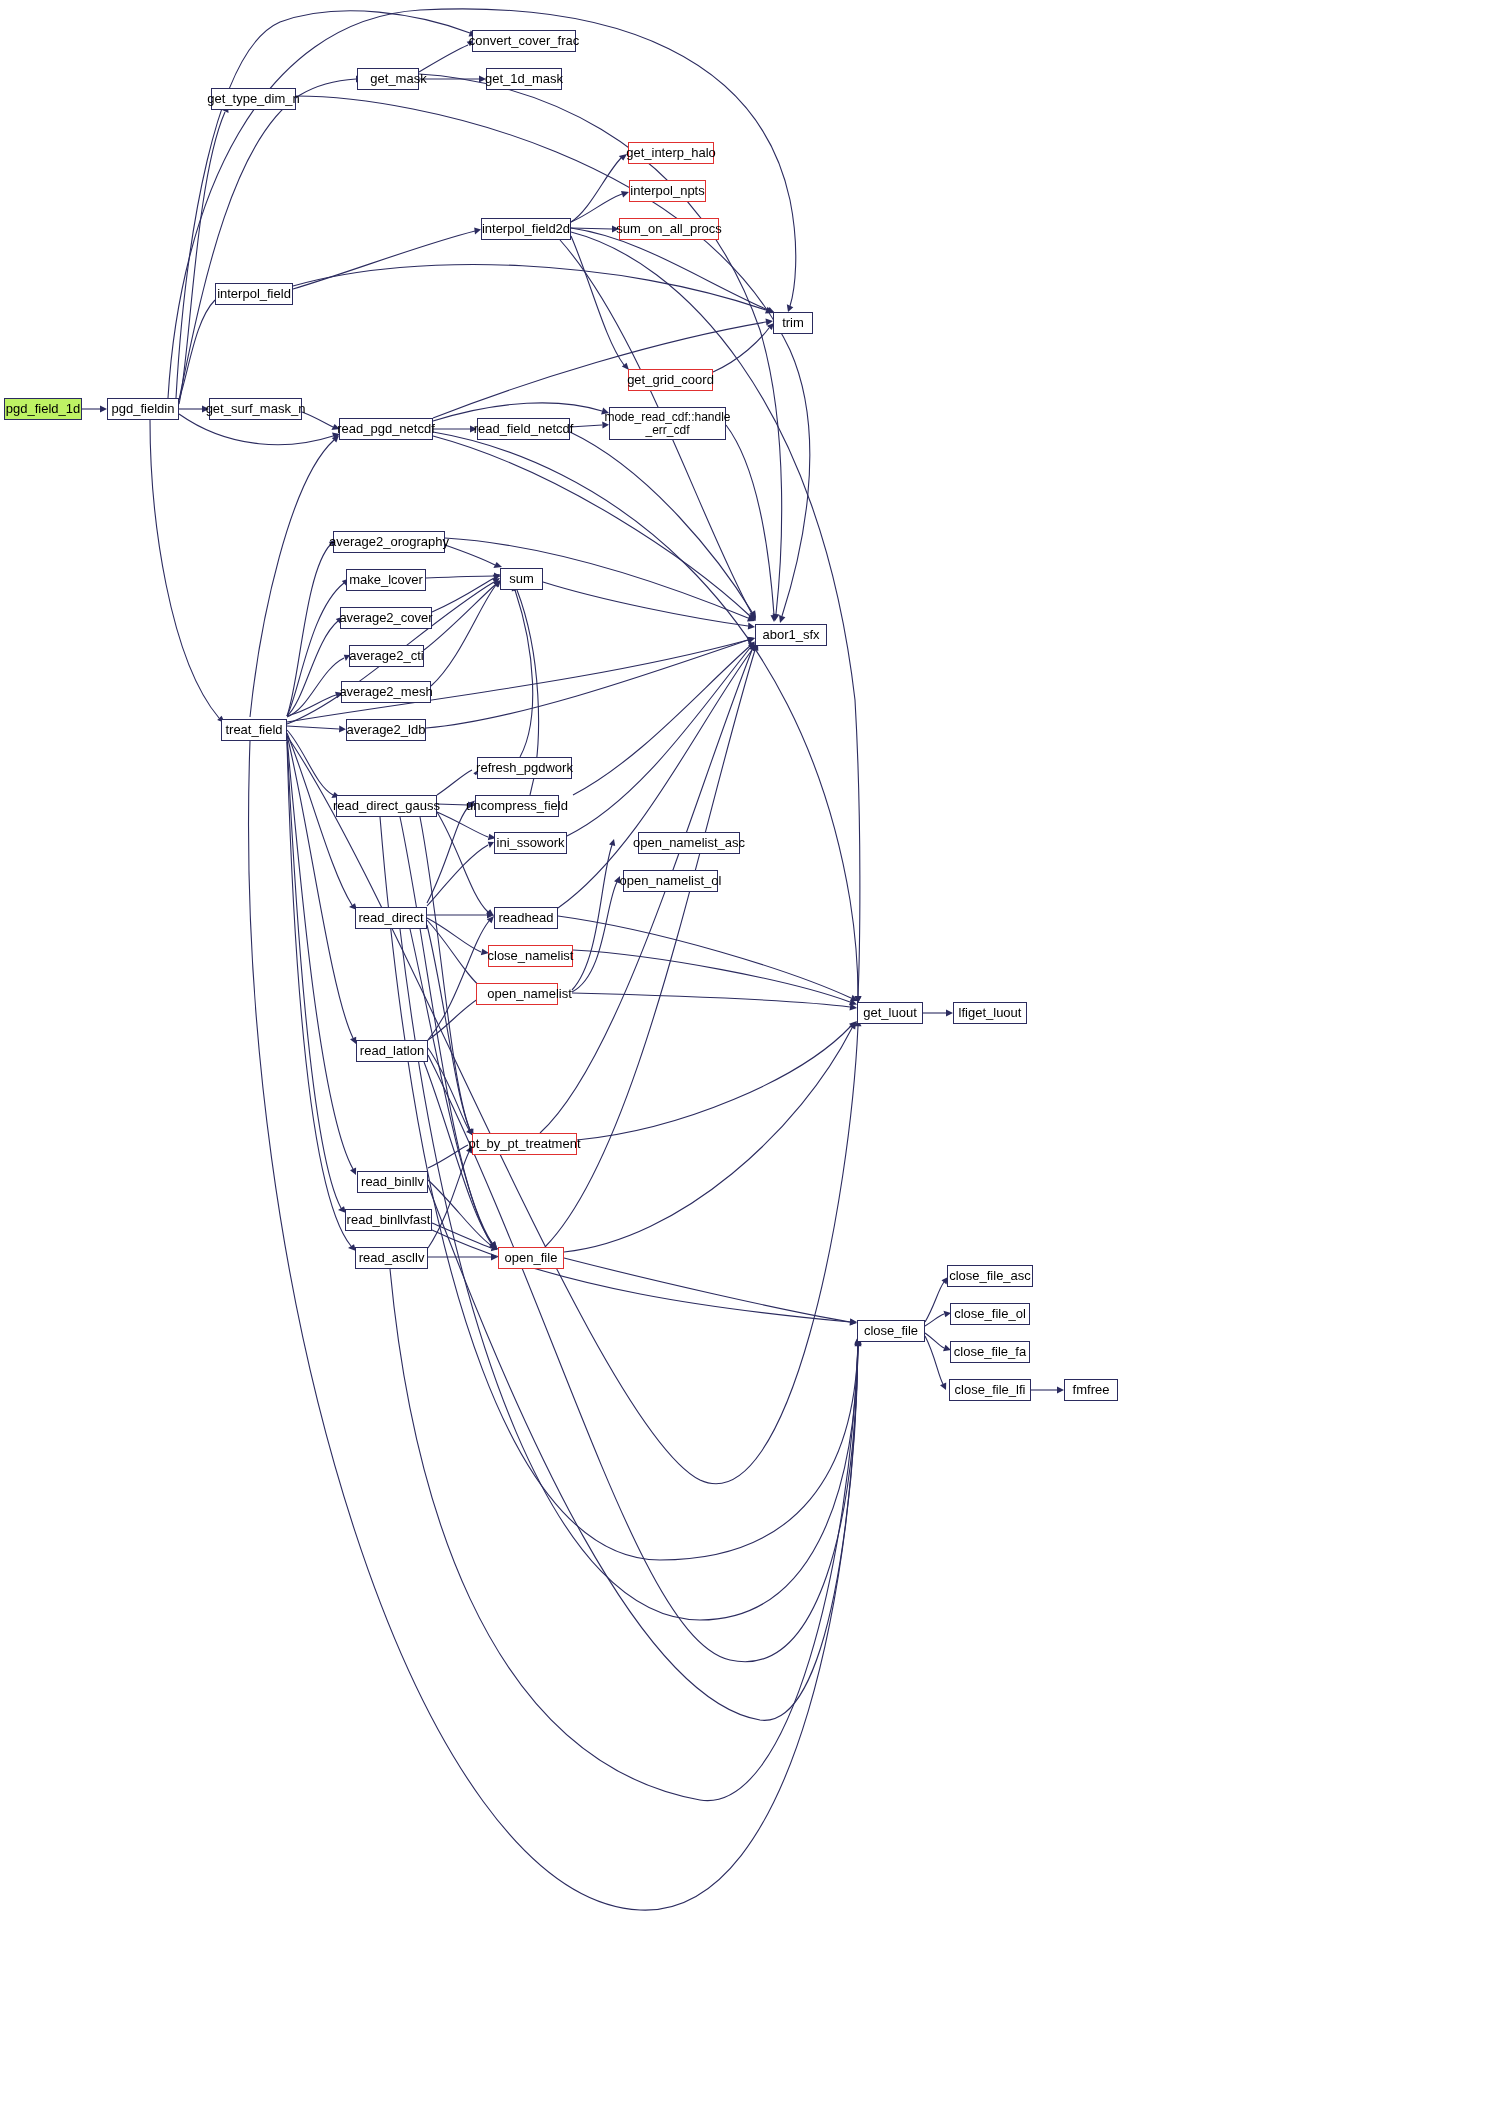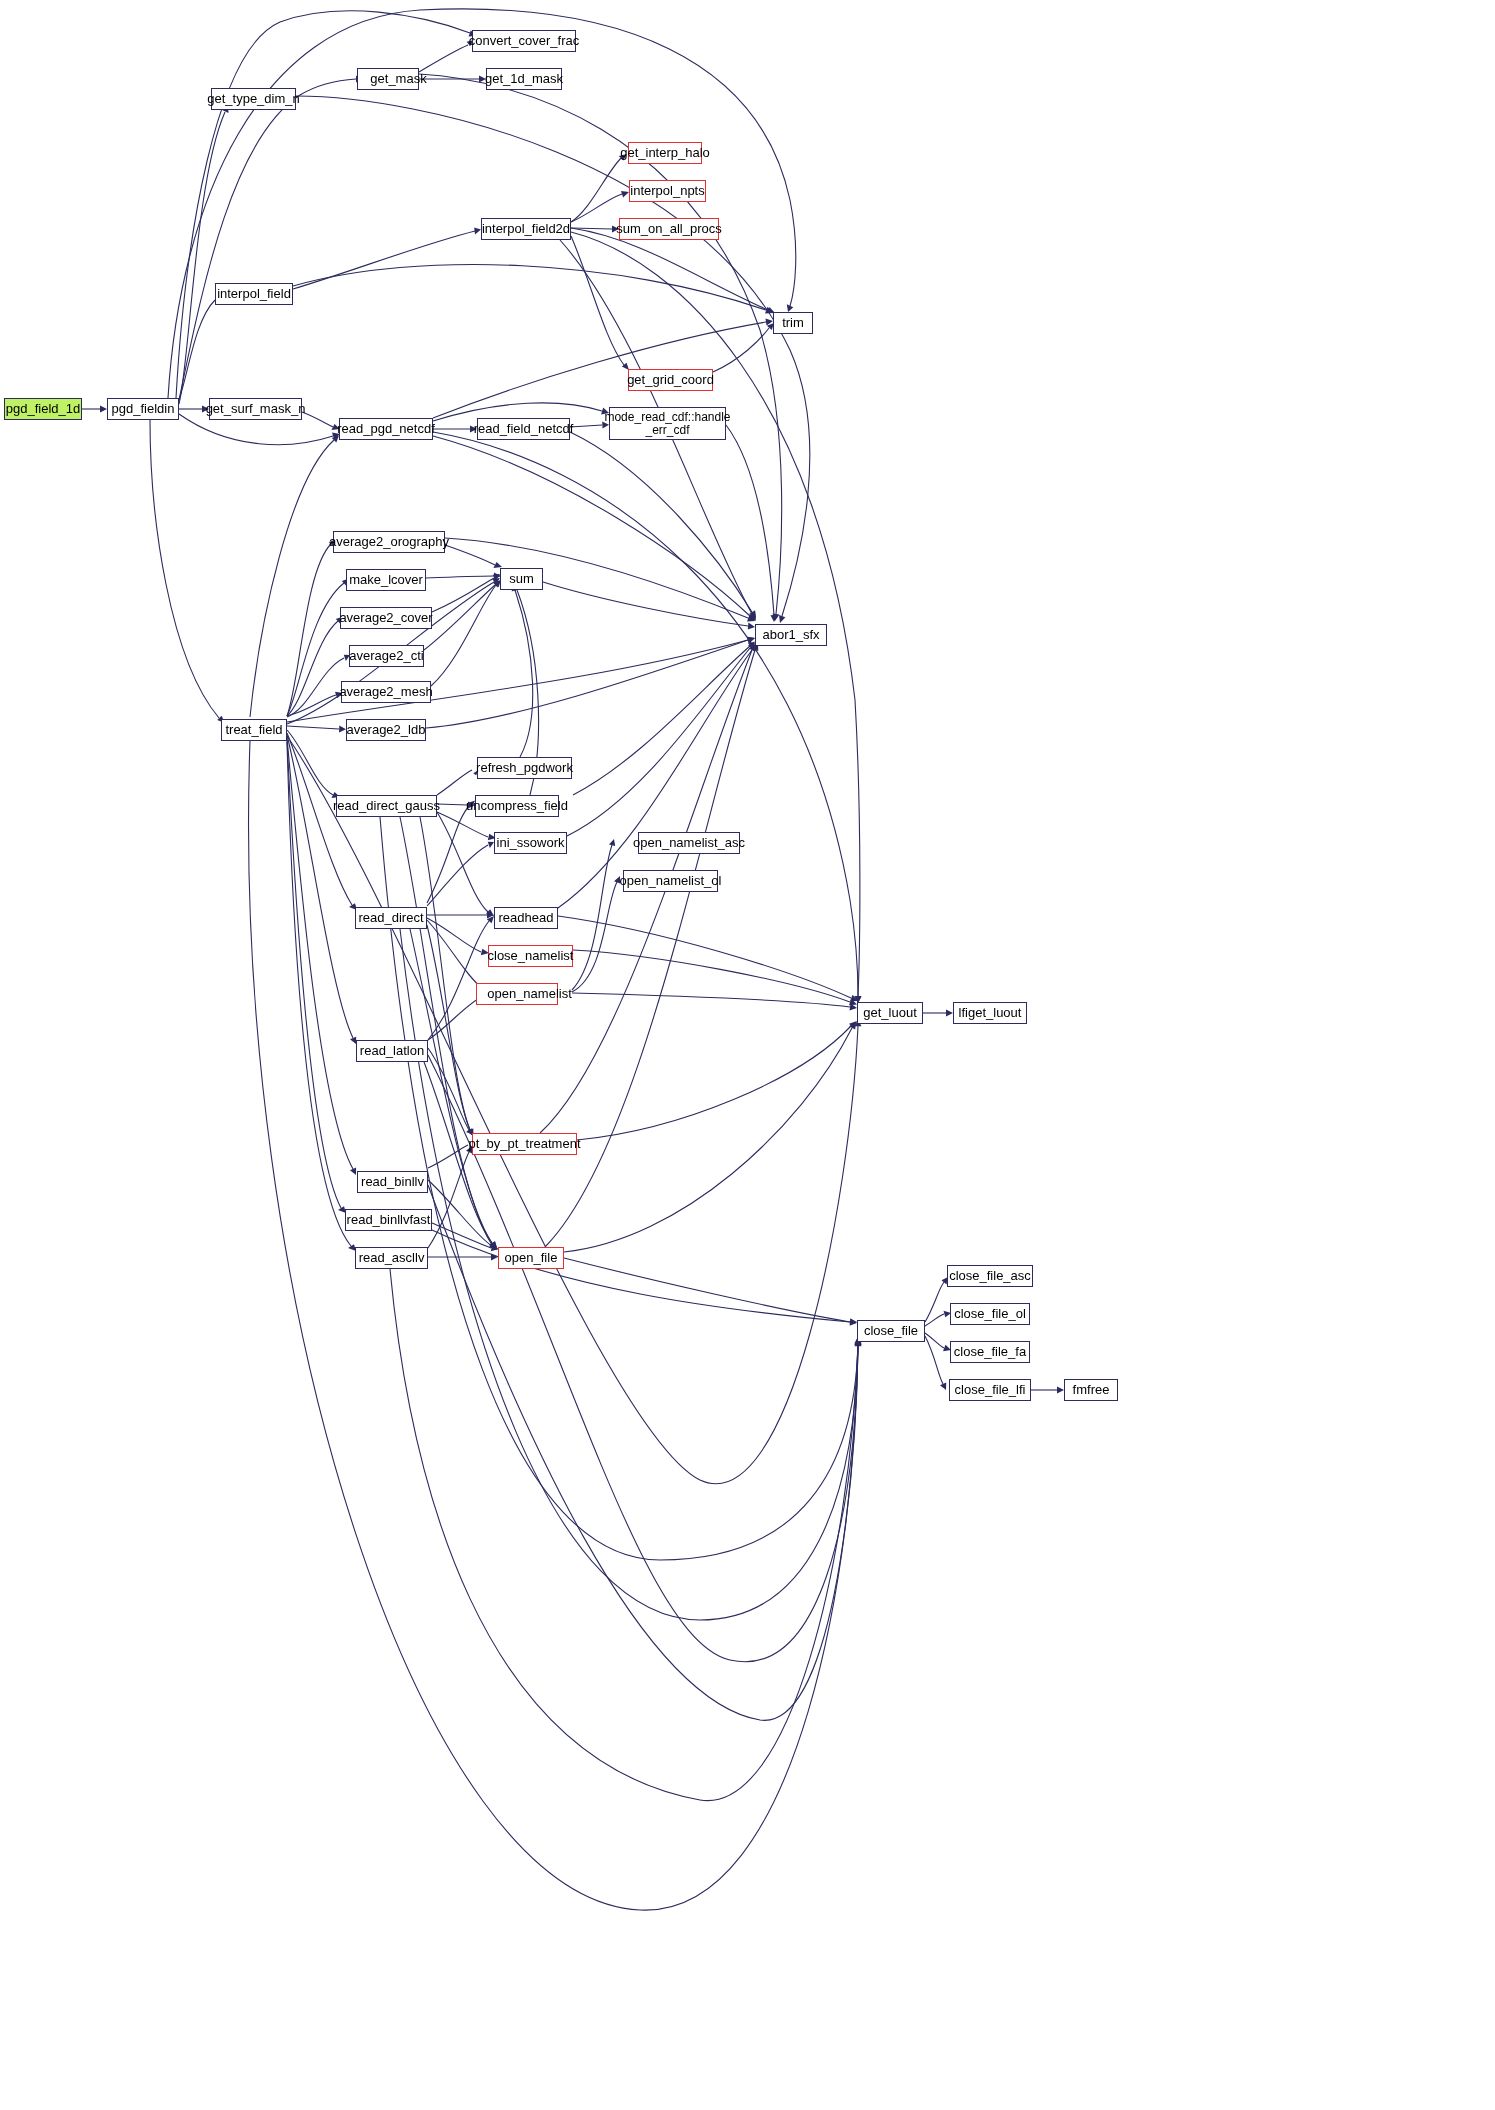--- a/index.html
+++ b/index.html
@@ -384,21 +384,21 @@
   </svg>
 
   <div class="node shaded" style="left:4px;top:398px;width:78px;height:22px;">pgd_field_1d</div>
   <div class="node" style="left:107px;top:398px;width:72px;height:22px;">pgd_fieldin</div>
   <div class="node" style="left:211px;top:88px;width:85px;height:22px;text-align:right;">get_type_dim_n</div>
   <div class="node" style="left:357px;top:68px;width:62px;height:22px;padding-left:24px;">get_mask</div>
   <div class="node" style="left:472px;top:30px;width:104px;height:22px;">convert_cover_frac</div>
   <div class="node" style="left:486px;top:68px;width:76px;height:22px;">get_1d_mask</div>
   <div class="node" style="left:215px;top:283px;width:78px;height:22px;">interpol_field</div>
   <div class="node" style="left:481px;top:218px;width:90px;height:22px;">interpol_field2d</div>
-  <div class="node red" style="left:628px;top:142px;width:74px;height:22px;">get_interp_halo</div>
+  <div class="node red" style="left:628px;top:142px;width:86px;height:22px;">get_interp_halo</div>
   <div class="node red" style="left:629px;top:180px;width:77px;height:22px;text-align:center;">interpol_npts</div>
   <div class="node red" style="left:619px;top:218px;width:100px;height:22px;">sum_on_all_procs</div>
   <div class="node" style="left:773px;top:312px;width:40px;height:22px;">trim</div>
   <div class="node red" style="left:628px;top:369px;width:85px;height:22px;">get_grid_coord</div>
   <div class="node" style="left:209px;top:398px;width:93px;height:22px;">get_surf_mask_n</div>
   <div class="node" style="left:339px;top:418px;width:94px;height:22px;">read_pgd_netcdf</div>
   <div class="node" style="left:477px;top:418px;width:93px;height:22px;">read_field_netcdf</div>
   <div class="node" style="left:609px;top:407px;width:117px;height:33px;font-size:12px;">mode_read_cdf::handle
 _err_cdf</div>
   <div class="node" style="left:755px;top:624px;width:72px;height:22px;">abor1_sfx</div>

